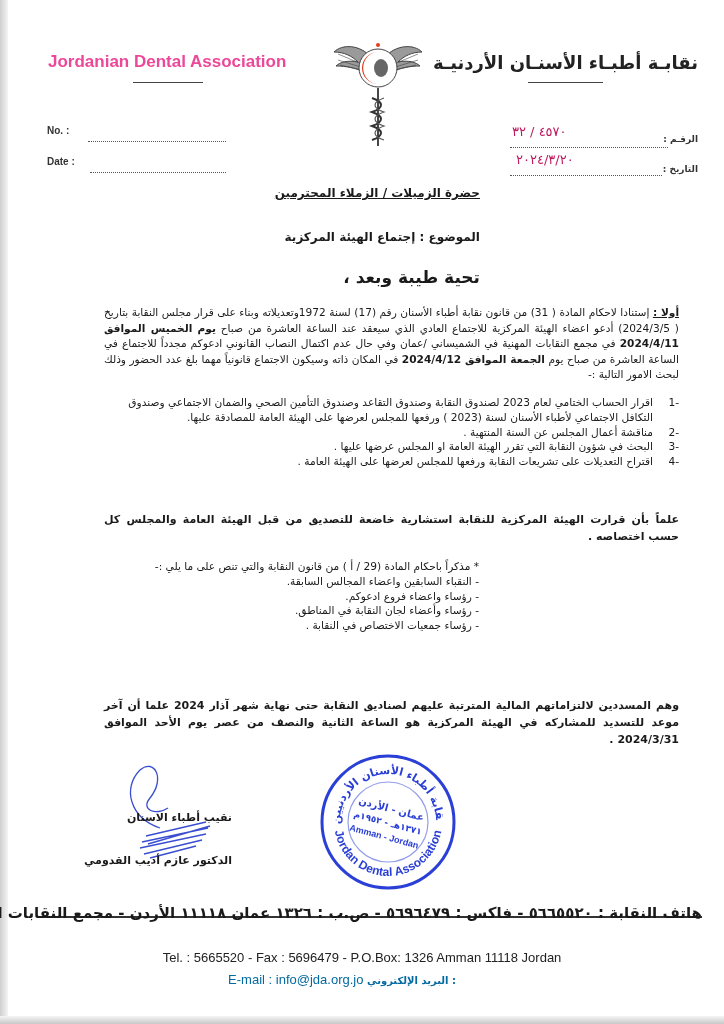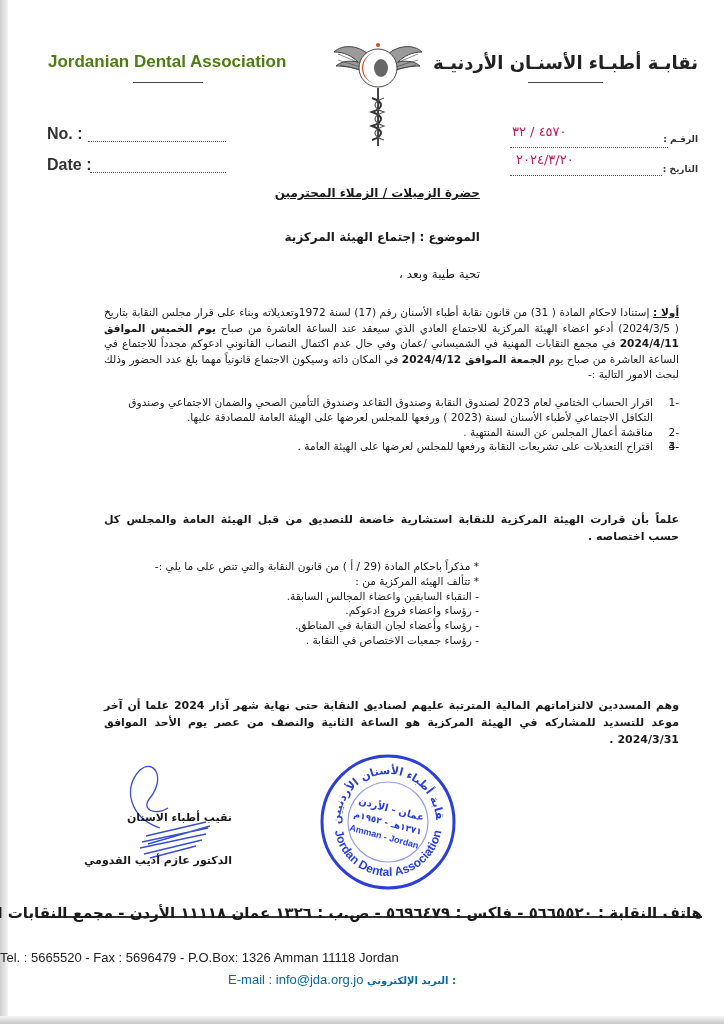--- a/index.html
+++ b/index.html
@@ -1,48 +1,48 @@
 <!DOCTYPE html>
 <html><head>
 <meta charset="utf-8">
 <style>
   html, body { margin:0; padding:0; }
   body { width:724px; height:1024px; background:#ffffff; position:relative; overflow:hidden; font-family:"DejaVu Sans", sans-serif; color:#1a1a1a; }
   .scan-edge-left { position:absolute; left:0; top:0; width:8px; height:1024px; background:linear-gradient(90deg,#cfcfcf,#f4f4f4); }
   .scan-edge-bottom { position:absolute; left:0; bottom:0; width:724px; height:8px; background:linear-gradient(0deg,#c8c8c8,#f5f5f5); }
-  .org-en { position:absolute; left:48px; top:52px; font-family:"Liberation Sans", sans-serif; font-weight:bold; font-size:17px; color:#4d7c0f; }
+  .org-en { position:absolute; left:48px; top:52px; font-family:"Liberation Sans", sans-serif; font-weight:bold; font-size:17px; color:#ec4899; }
   .org-en-underline { position:absolute; left:133px; top:82px; width:70px; height:1px; background:#444; }
   .org-ar { position:absolute; right:26px; top:52px; font-family:"DejaVu Sans", sans-serif; font-weight:bold; font-size:18px; direction:rtl; color:#222; }
   .org-ar-underline { position:absolute; left:528px; top:82px; width:75px; height:1px; background:#444; }
   .logo { position:absolute; left:332px; top:38px; width:92px; height:112px; }
-  .field-label { position:absolute; font-family:"Liberation Sans", sans-serif; font-weight:bold; font-size:16px; color:#333; }
+  .field-label { position:absolute; font-family:"Liberation Sans", sans-serif; font-weight:bold; font-size:10px; color:#333; }
   .dots { position:absolute; height:1px; border-bottom:1px dotted #555; }
   .field-ar-label { position:absolute; font-size:9px; font-weight:bold; direction:rtl; color:#333; }
   .hw { position:absolute; font-family:"DejaVu Sans", sans-serif; font-size:13px; color:#be185d; }
   .ar { position:absolute; direction:rtl; text-align:right; font-family:"DejaVu Sans", sans-serif; color:#1a1a1a; }
   .bold { font-weight:bold; }
   .salutation { right:244px; top:186px; font-size:12px; font-weight:bold;text-decoration:underline; }
   .subject { right:244px; top:230px; font-size:12px; font-weight:bold; }
-  .greeting { right:244px; top:267px; font-size:12px; font-weight:normal; }
+  .greeting { right:244px; top:267px; font-size:17px; font-weight:bold; }
   .para1 { right:45px; top:305px; width:575px; font-size:10.6px; line-height:15.6px; text-align:justify; }
   .para1 .u { text-decoration:underline; font-weight:bold; }
   .items { position:absolute; right:45px; top:395px; width:575px; direction:rtl; margin:0; padding:0; list-style:none; font-size:10.6px; line-height:14.8px; }
   .items li { position:relative; padding-right:26px; }
   .items li .num { position:absolute; right:0; top:0; }
   .note { right:45px; top:511px; width:575px; font-size:11px; line-height:17px; font-weight:bold; text-align:justify; }
   .reminder { right:245px; top:559px; width:400px; font-size:10.6px; line-height:14.8px; }
   .reminder div { white-space:nowrap; }
   .closing { right:45px; top:697px; width:575px; font-size:11px; line-height:17px; font-weight:bold; text-align:justify; }
   .sig-title { right:492px; top:811px; font-size:11px; font-weight:bold; }
   .sig-name { right:492px; top:854px; font-size:11px; font-weight:bold; }
   .signature { position:absolute; left:110px; top:758px; width:110px; height:110px; }
   .stamp { position:absolute; left:318px; top:752px; width:140px; height:140px; }
   .footer-rule { position:absolute; left:38px; top:916px; width:664px; height:2px; background:#333; }
   .footer-ar { position:absolute; right:22px; top:904px; font-size:15px; font-weight:bold; direction:rtl; white-space:nowrap; }
-  .footer-en { position:absolute; left:0; width:724px; top:950px; font-family:"Liberation Sans", sans-serif; font-size:13px; color:#222; }
+  .footer-en { position:absolute; left:0; width:724px; text-align:center; top:950px; font-family:"Liberation Sans", sans-serif; font-size:13px; color:#222; }
   .footer-email { position:absolute; left:0; width:684px; text-align:center; top:972px; font-family:"Liberation Sans", sans-serif; font-size:13px; color:#0369a1; }
   .footer-email .lbl-ar { font-family:"DejaVu Sans", sans-serif; font-size:10px; font-weight:bold; }
 </style>
 </head>
 <body>
 
 <div class="scan-edge-left"></div>
 <div class="scan-edge-bottom"></div>
 
 <div class="org-en">Jordanian Dental Association</div>
@@ -84,29 +84,28 @@
 <div class="ar subject">الموضوع : إجتماع الهيئة المركزية</div>
 <div class="ar greeting">تحية طيبة وبعد ،</div>
 
 <div class="ar para1">
   <span class="u">أولا :</span><span> إستنادا لاحكام المادة ( 31) من قانون نقابة أطباء الأسنان رقم (17) لسنة 1972وتعديلاته وبناء على قرار مجلس النقابة بتاريخ ( 2024/3/5) أدعو اعضاء الهيئة المركزية للاجتماع العادي الذي سيعقد عند الساعة العاشرة من صباح </span><span class="bold">يوم الخميس الموافق 2024/4/11</span><span> في مجمع النقابات المهنية في الشميساني /عمان وفي حال عدم اكتمال النصاب القانوني ادعوكم مجدداً للاجتماع في الساعة العاشرة من صباح يوم </span><span class="bold">الجمعة الموافق 2024/4/12</span><span> في المكان ذاته وسيكون الاجتماع قانونياً مهما بلغ عدد الحضور وذلك لبحث الامور التالية :-</span>
 </div>
 
 <ol class="items">
   <li><span class="num">-1</span><span>اقرار الحساب الختامي لعام 2023 لصندوق النقابة وصندوق التقاعد وصندوق التأمين الصحي والضمان الاجتماعي وصندوق التكافل الاجتماعي لأطباء الأسنان لسنة (2023 ) ورفعها للمجلس لعرضها على الهيئة العامة للمصادقة عليها.</span></li>
   <li><span class="num">-2</span><span>مناقشة أعمال المجلس عن السنة المنتهية .</span></li>
-  <li><span class="num">-3</span></li>
+  <li><span class="num">-3</span><span>البحث في شؤون النقابة التي تقرر الهيئة العامة او المجلس عرضها عليها .</span></li>
   <li><span class="num">-4</span><span>اقتراح التعديلات على تشريعات النقابة ورفعها للمجلس لعرضها على الهيئة العامة .</span></li>
 </ol>
 
 <div class="ar note">علماً بأن قرارت الهيئة المركزية للنقابة استشارية خاضعة للتصديق من قبل الهيئة العامة والمجلس كل حسب اختصاصه .</div>
 
 <div class="ar reminder">
   <div>* مذكراً باحكام المادة (29 / أ ) من قانون النقابة والتي تنص على ما يلي :-</div>
-  <div>* تتألف الهيئه المركزية من :</div>
   <div>- النقباء السابقين واعضاء المجالس السابقة.</div>
   <div>- رؤساء واعضاء فروع ادعوكم.</div>
   <div>- رؤساء وأعضاء لجان النقابة في المناطق.</div>
   <div>- رؤساء جمعيات الاختصاص في النقابة .</div>
 </div>
 
 <div class="ar closing">وهم المسددين لالتزاماتهم المالية المترتبة عليهم لصناديق النقابة حتى نهاية شهر آذار 2024 علما أن آخر موعد للتسديد للمشاركه في الهيئة المركزية هو الساعة الثانية والنصف من عصر يوم الأحد الموافق 2024/3/31 .</div>
 
 <svg class="signature" viewBox="0 0 110 110">
   <path d="M50 70 C20 60 12 30 30 12 C44 0 56 20 40 40 C30 52 46 58 58 50" fill="none" stroke="#3a4fd0" stroke-width="1.3"></path>

